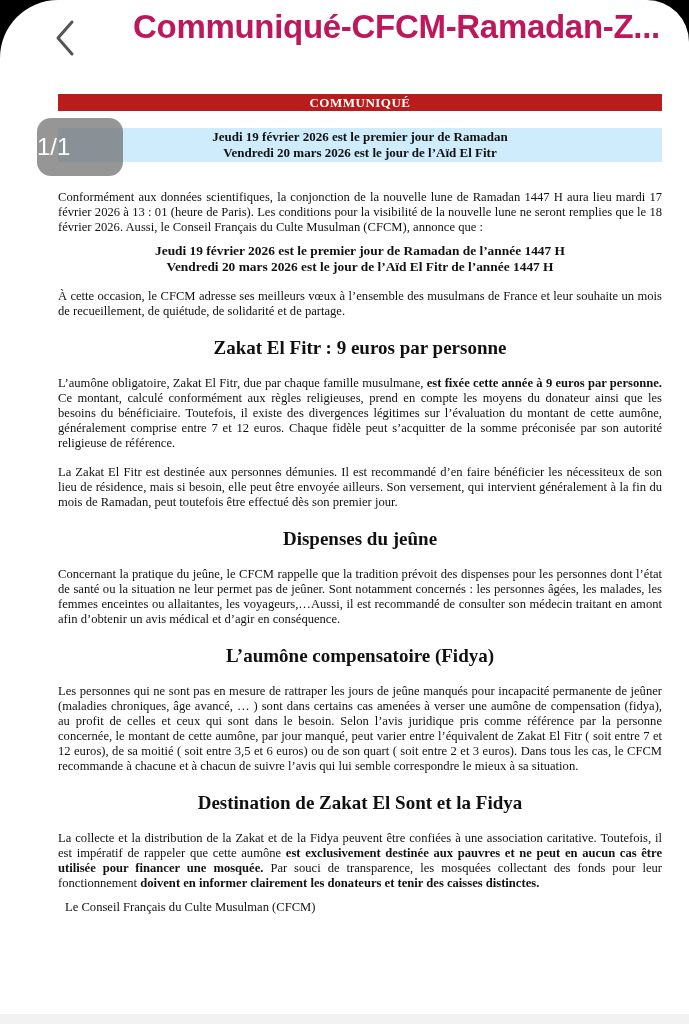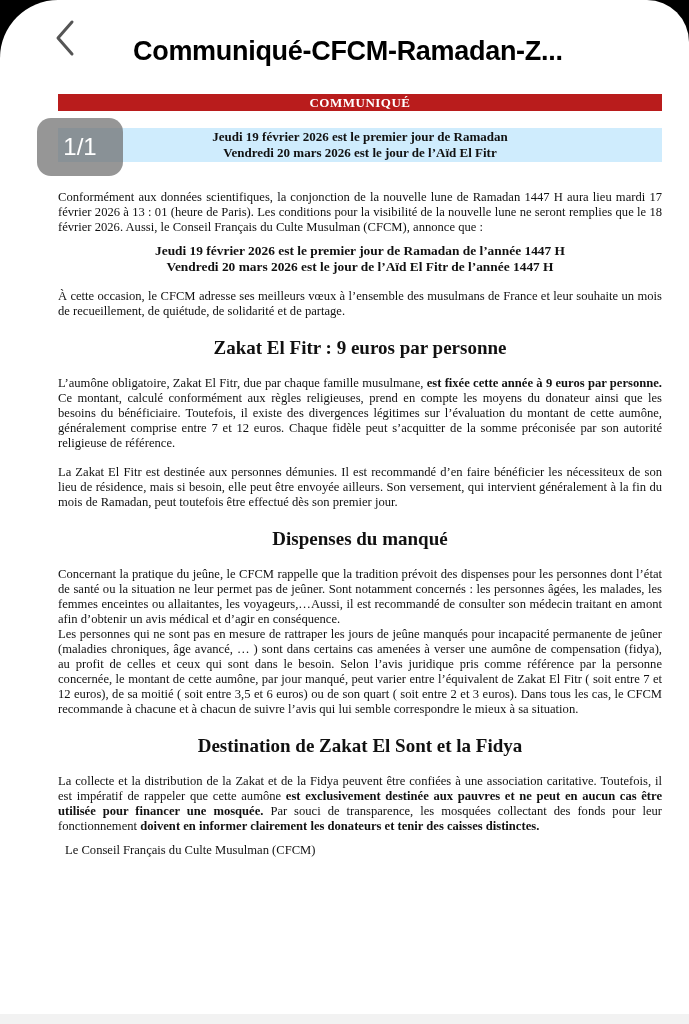--- a/index.html
+++ b/index.html
@@ -17,23 +17,23 @@
     overflow: hidden;
   }
   .topbar {
     position: absolute; left: 0; top: 0; width: 689px; height: 80px;
   }
   .back-btn {
     position: absolute; left: 48px; top: 18px; width: 36px; height: 40px;
     cursor: pointer;
   }
   .title {
-    position: absolute; left: 133px; top: 36px;
+    position: absolute; left: 133px; top: 8px;
     font-family: "Liberation Sans", sans-serif;
-    font-weight: bold; font-size: 27px; color: #000000;
+    font-weight: bold; font-size: 33px; color: #be185d;
     letter-spacing: -0.3px;
     white-space: nowrap;
   }
   .doc {
     position: absolute; left: 58px; top: 94px; width: 604px;
     color: #111;
     font-size: 12.6px;
     line-height: 15px;
   }
   .band {
@@ -53,21 +53,21 @@
   .p-greet { margin-top: 14px; }
   .heading { text-align: center; font-weight: bold; font-size: 19px; margin-top: 21px; margin-bottom: 21px; }
   .p-gap { margin-top: 14px; }
   .sign1 { margin-top: 20px; }
   .sign2 { margin-top: 9px; margin-left: 7px; }
   .page-badge {
     position: absolute; left: 37px; top: 118px; width: 86px; height: 58px;
     background: rgba(110,110,110,0.72);
     border-radius: 14px;
     color: #fff; font-family: "Liberation Sans", sans-serif;
-    font-size: 24px; text-align: center; line-height: 58px;
+    font-size: 24px; text-align: left; line-height: 58px;
   }
   .bottom-strip {
     position: absolute; left: 0; top: 1014px; width: 689px; height: 10px;
     background: #f2f2f2;
   }
 </style>
 </head>
 <body>
 
 <div class="screen">
@@ -93,23 +93,24 @@
       <div>Jeudi 19 février 2026 est le premier jour de Ramadan de l’année 1447 H</div>
       <div>Vendredi 20 mars 2026 est le jour de l’Aïd El Fitr de l’année 1447 H</div>
     </div>
 
     <p class="p-greet">À cette occasion, le CFCM adresse ses meilleurs vœux à l’ensemble des musulmans de France et leur souhaite un mois de recueillement, de quiétude, de solidarité et de partage.</p>
 
     <div class="heading">Zakat El Fitr : 9 euros par personne</div>
     <p><span>L’aumône obligatoire, Zakat El Fitr, due par chaque famille musulmane, </span><b>est fixée cette année à 9 euros par personne.</b><span> Ce montant, calculé conformément aux règles religieuses, prend en compte les moyens du donateur ainsi que les besoins du bénéficiaire. Toutefois, il existe des divergences légitimes sur l’évaluation du montant de cette  aumône, généralement comprise entre 7 et 12 euros. Chaque fidèle peut s’acquitter de la somme préconisée par son autorité religieuse de référence.</span></p>
     <p class="p-gap">La Zakat El Fitr est destinée aux personnes démunies. Il est recommandé d’en faire bénéficier les nécessiteux de son lieu de résidence, mais si besoin, elle peut être envoyée ailleurs. Son versement, qui intervient généralement à la fin du mois de Ramadan, peut toutefois être effectué dès son premier jour.</p>
 
-    <div class="heading">Dispenses du manqué</div>
+    <div class="heading">Dispenses du jeûne</div>
     <p>Concernant la pratique du jeûne, le CFCM rappelle que la tradition prévoit des dispenses pour les personnes dont l’état de santé ou la situation ne leur permet pas de jeûner. Sont notamment concernés : les personnes âgées, les malades, les femmes enceintes ou allaitantes, les voyageurs,…Aussi, il est recommandé de consulter son médecin traitant en amont afin d’obtenir un avis médical et d’agir en conséquence.</p>
 
+    <div class="heading">L’aumône compensatoire (Fidya)</div>
     <p>Les personnes qui ne sont pas en mesure de rattraper les jours de jeûne manqués pour incapacité permanente de jeûner (maladies chroniques, âge avancé, … ) sont dans certains cas amenées à verser une aumône de compensation (fidya), au profit de celles et ceux qui sont dans le besoin. Selon l’avis juridique pris comme référence par la personne concernée, le montant de cette aumône, par jour manqué, peut varier entre l’équivalent de Zakat El Fitr ( soit entre 7 et 12 euros), de sa moitié ( soit entre 3,5 et 6 euros) ou de son quart ( soit entre 2 et 3 euros). Dans tous les cas, le CFCM recommande à chacune et à chacun de suivre l’avis qui lui semble correspondre le mieux à sa situation.</p>
 
     <div class="heading">Destination de Zakat El Sont et la Fidya</div>
     <p><span>La collecte et la distribution de la Zakat et de la Fidya peuvent être confiées à une association caritative. Toutefois, il est impératif de rappeler que cette aumône </span><b>est exclusivement destinée aux pauvres et ne peut en aucun cas être utilisée pour financer une mosquée.</b><span> Par souci de transparence, les mosquées collectant des fonds pour leur fonctionnement </span><b>doivent en informer clairement les donateurs et tenir des caisses distinctes.</b></p>
 
     <p class="sign2">Le Conseil Français du Culte Musulman (CFCM)</p>
   </div>
 
   <div class="page-badge">1/1</div>
   <div class="bottom-strip"></div>

